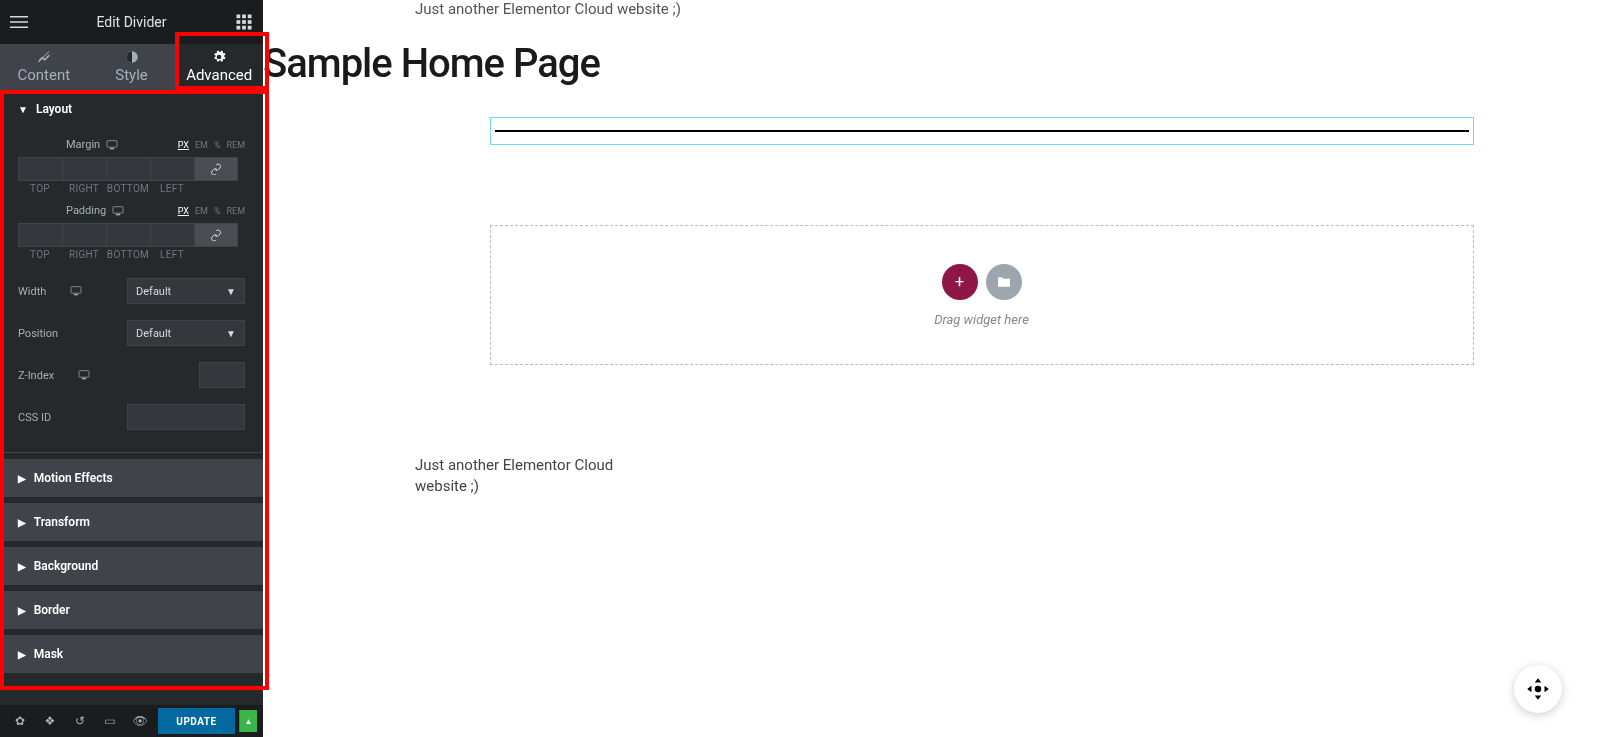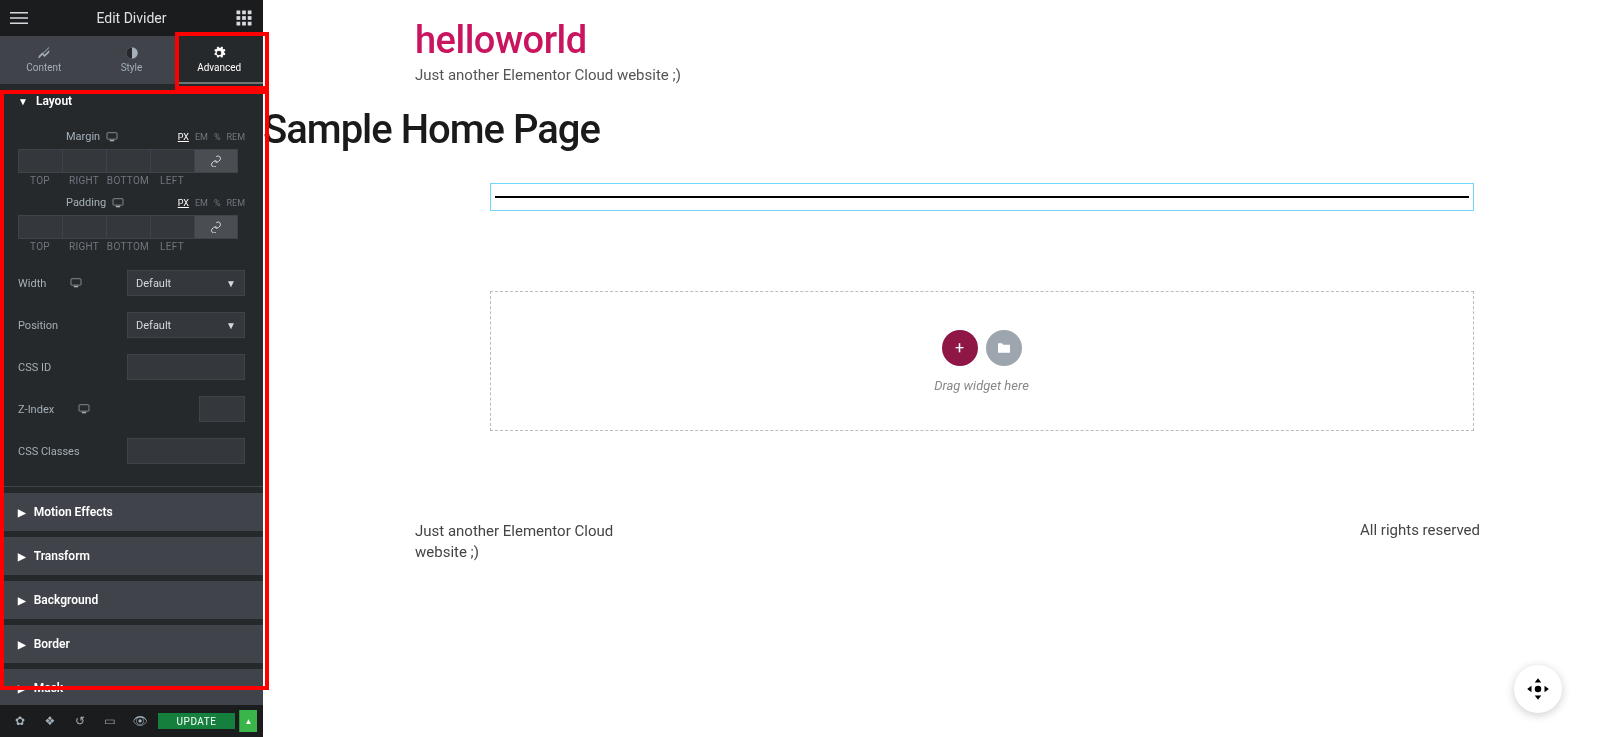--- a/index.html
+++ b/index.html
@@ -1,25 +1,25 @@
 <!DOCTYPE html>
 <html><head>
 <meta charset="utf-8">
 <style>
 * { margin: 0; padding: 0; box-sizing: border-box; font-family: -apple-system, BlinkMacSystemFont, "Segoe UI", Roboto, sans-serif; }
 body { display: flex; width: 1600px; height: 737px; overflow: hidden; background: #fff; }
 
 
 .sidebar { width: 263px; height: 100%; background: #26292c; color: #a4afb7; display: flex; flex-direction: column; position: relative; }
-.sidebar-header { height: 36px; background: #1a1c1e; display: flex; align-items: center; justify-content: space-between; padding: 4px 10px; }
+.sidebar-header { height: 44px; background: #1a1c1e; display: flex; align-items: center; justify-content: space-between; padding: 4px 10px; }
 .sidebar-header .title { color: #e0e0e0; font-size: 14px; font-weight: 400; flex: 1; text-align: center; }
 .hamburger, .grid-icon { width: 18px; height: 18px; color: #d5dadf; cursor: pointer; display:flex; align-items:center; justify-content:center; }
 
 .tabs { display: flex; background: #404349; height: 48px; }
-.tab { flex: 1; display: flex; flex-direction: column; align-items: center; justify-content: center; font-size: 10px; color: #a4afb7; cursor: pointer; gap: 2px; border-bottom: 2px solid transparent; }
+.tab { flex: 1; display: flex; flex-direction: column; align-items: center; justify-content: center; font-size: 15px; color: #a4afb7; cursor: pointer; gap: 2px; border-bottom: 2px solid transparent; }
 .tab.active { background: #26292c; border-bottom: 2px solid #737373; color: #fff; }
 .tab svg { width: 14px; height: 14px; }
 
 .highlight-box { position: absolute; border: 4px solid #ff0000; pointer-events: none; }
 .hl-tab { top: 32px; left: 175px; width: 94px; height: 58px; z-index: 10;}
 .hl-panel { top: 90px; left: 0; width: 269px; height: 600px; z-index: 10;}
 
 .panel-body { flex: 1; overflow-y: auto; }
 .section { border-bottom: 1px solid #404349; }
 .section-head { display: flex; align-items: center; padding: 10px 18px; font-size: 12px; font-weight: 600; color: #fff; cursor: pointer; gap: 8px; background: #404349; margin-bottom: 2px;}
@@ -44,21 +44,21 @@
 .select .chev { font-size: 10px; }
 .num-input { width: 46px; height: 26px; background: #34383c; border: 1px solid #404349; }
 .text-input { width: 118px; height: 26px; background: #34383c; border: 1px solid #404349; display: flex; }
 .text-input input { flex: 1; background: transparent; border: none; color: #fff; font-size: 11px; padding: 0 6px; }
 
 .collapsed-section { padding: 12px 18px; font-size: 12px; font-weight: 600; color: #fff; display: flex; align-items: center; gap: 8px; cursor: pointer; background: #404349; margin-top: 6px; }
 .collapsed-section .caret { font-size: 10px; }
 
 .sidebar-footer { height: 32px; background: #1a1c1e; display: flex; align-items: center; padding: 0 6px; gap: 2px; }
 .sidebar-footer .ico { width: 28px; height: 24px; display: flex; align-items: center; justify-content: center; color: #a4afb7; cursor: pointer; font-size: 12px; }
-.update-btn { flex: 1; height: 16px; background: #15803d; color: #fff; font-size: 10px; font-weight: 400; border: none; display: flex; align-items: center; justify-content: center; cursor: pointer; margin: 0 2px; letter-spacing: 0.5px;}
+.update-btn { flex: 1; height: 26px; background: #0369a1; color: #fff; font-size: 10px; font-weight: 700; border: none; display: flex; align-items: center; justify-content: center; cursor: pointer; margin: 0 2px; letter-spacing: 0.5px;}
 .update-caret { width: 18px; height: 22px; background: #39b54a; border-left: 1px solid #2d9138; display: flex; align-items: center; justify-content: center; color: #fff; cursor: pointer; font-size: 8px;}
 
 .collapse-handle { position: absolute; right: -13px; top: 350px; width: 13px; height: 40px; background: #34383c; display: flex; align-items: center; justify-content: center; color: #d5dadf; cursor: pointer; font-size: 10px;}
 
 
 .canvas { flex: 1; background: #fff; position: relative; padding: 0; }
 .site-title { color: #c9145f; font-size: 38px; font-weight: 500; margin: 18px 0 4px 152px; letter-spacing: -0.5px; }
 .site-sub { color: #555; font-size: 15px; margin: 0 0 22px 152px; }
 .page-title { color: #1a1a1a; font-size: 40px; font-weight: 500; margin: 12px 0 30px 0; letter-spacing: -1px; }
 
@@ -229,48 +229,39 @@
               <span>Position</span>
             </div>
           <div class="select">
               <span>Default</span>
               <span class="chev">▼</span>
             </div>
         </div>
 
         <div class="control-row">
           <div class="lbl">
-              <span>CSS ID</span>
-            </div>
-          <div class="text-input">
-            <input style="">
-
-          </div>
-        </div>
-
-        <div class="control-row">
-          <div class="lbl">
               <span>Z-Index</span>
             <svg class="device-icon" viewBox="0 0 16 14" fill="currentColor">
                 <rect x="1" y="1" width="14" height="9" rx="1" fill="none" stroke="currentColor"></rect>
                 <rect x="5" y="11" width="6" height="2"></rect>
               </svg>
           </div>
           <input class="num-input" style="">
         </div>
 
         <div class="control-row">
           <div class="lbl">
-              <span>CSS Classes</span>
+              <span>CSS ID</span>
             </div>
           <div class="text-input">
             <input style="">
 
           </div>
         </div>
+
       </div>
     </div>
 
     <div class="collapsed-section">
         <span class="caret">▶</span>
         <span>Motion Effects</span>
       </div>
     <div class="collapsed-section">
         <span class="caret">▶</span>
         <span>Transform</span>
@@ -296,21 +287,20 @@
     <div class="ico">▭</div>
     <div class="ico">👁</div>
     <button class="update-btn">UPDATE</button>
     <div class="update-caret">▲</div>
   </div>
 
   <div class="collapse-handle">◀</div>
 </div>
 
 <div class="canvas">
-  <div class="site-title">helloworld</div>
   <div class="site-sub">Just another Elementor Cloud website ;)</div>
   <div class="page-title">Sample Home Page</div>
 
   <div class="divider-widget">
     <div class="line"></div>
   </div>
 
   <div class="drop-section">
     <div class="drop-btns">
       <div class="circle-btn add">+</div>
@@ -318,21 +308,20 @@
         <svg width="16" height="16" viewBox="0 0 24 24" fill="currentColor">
             <path d="M3 5h6l2 2h10v12H3z"></path>
           </svg>
       </div>
     </div>
     <div class="drop-text">Drag widget here</div>
   </div>
 
   <div class="footer">
     <div class="left">Just another Elementor Cloud website ;)</div>
-    <div>All rights reserved</div>
   </div>
 
   <div class="navigator-btn">
     <svg viewBox="0 0 24 24" fill="#000">
         <circle cx="12" cy="12" r="3"></circle>
         <path d="M12 2l3 4h-6zM12 22l-3-4h6zM2 12l4-3v6zM22 12l-4 3v-6z"></path>
       </svg>
   </div>
 </div>
 

